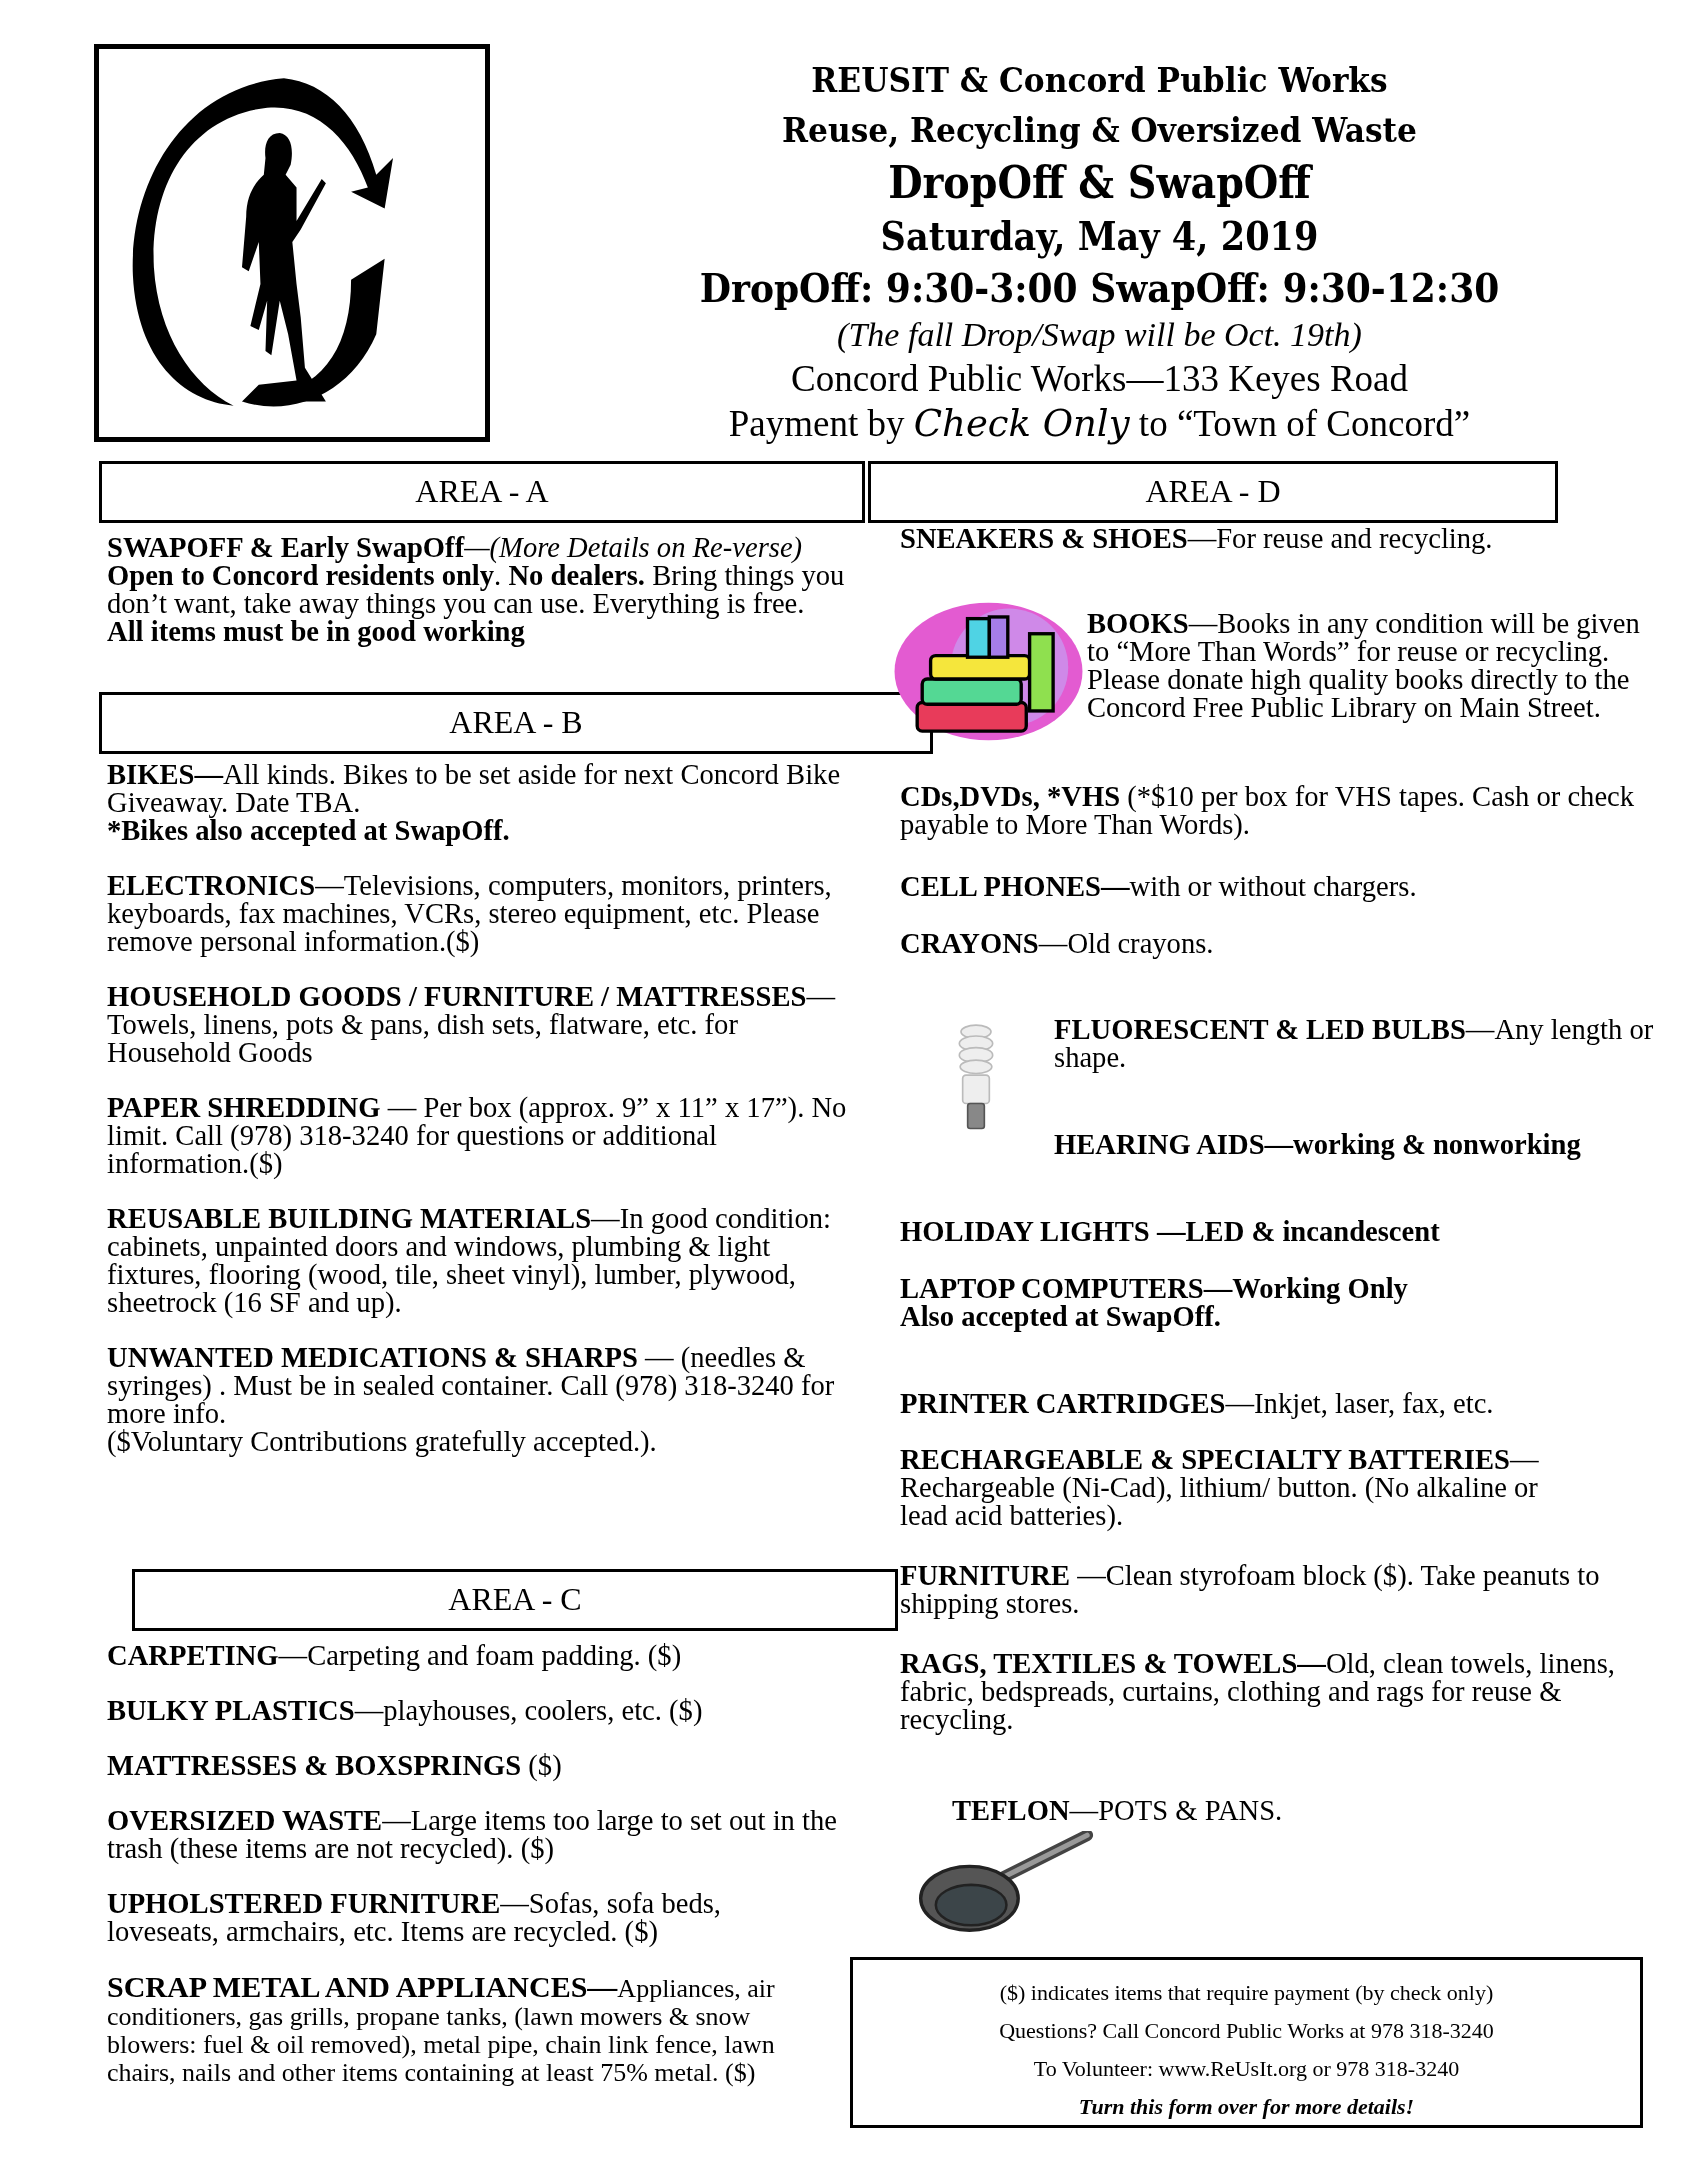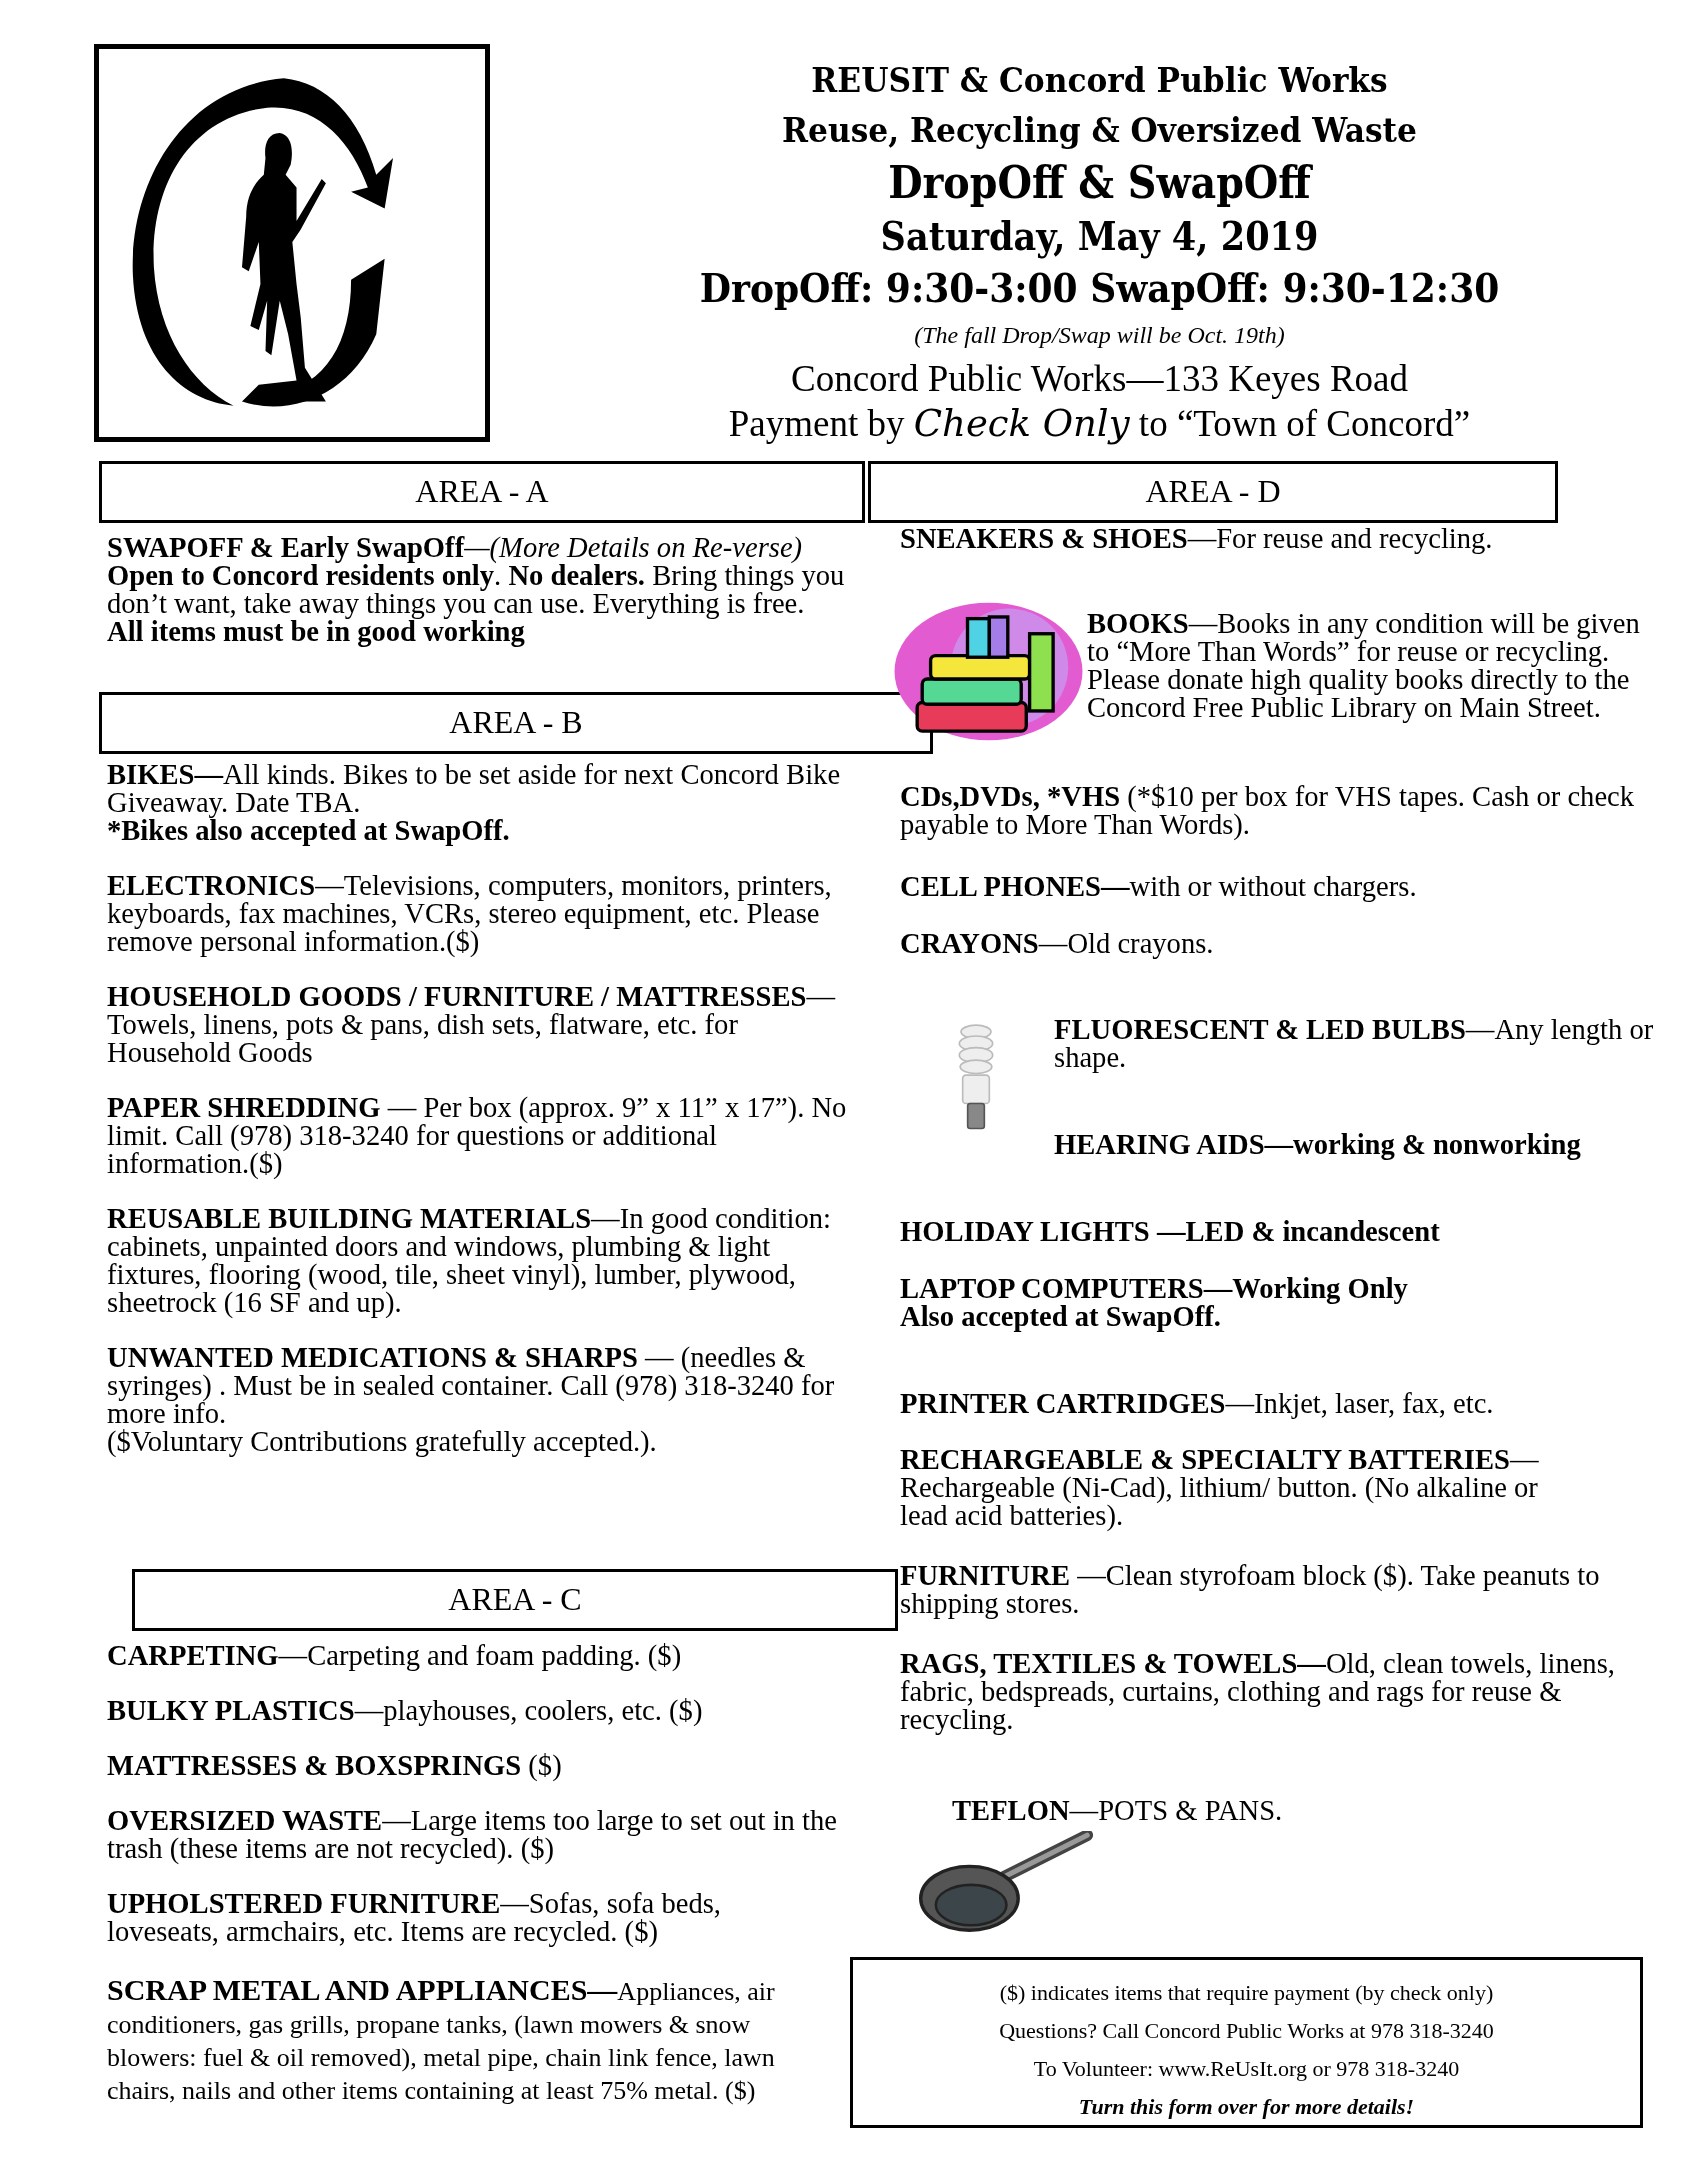--- a/index.html
+++ b/index.html
@@ -6,21 +6,21 @@
   body { width:1684px; height:2183px; position:relative; overflow:hidden; color:#000;
          font-family:"Liberation Serif", "DejaVu Serif", serif; }
   .abs { position:absolute; }
   .logo-box { left:94px; top:44px; width:396px; height:398px; border:5.9px solid #000; box-sizing:border-box; }
   .header { left:537px; top:55px; width:1125px; text-align:center; }
   .header .h1 { font-family:"DejaVu Serif", serif; font-weight:bold; font-size:34px; line-height:50px; transform:scaleX(0.92); }
   .header .h2 { font-family:"DejaVu Serif", serif; font-weight:bold; font-size:34px; line-height:50px; transform:scaleX(0.92); }
   .header .h3 { font-family:"DejaVu Serif", serif; font-weight:bold; font-size:44px; line-height:55px; transform:scaleX(0.9); }
   .header .h4 { font-family:"DejaVu Serif", serif; font-weight:bold; font-size:39px; line-height:52px; transform:scaleX(0.9); }
   .header .h5 { font-family:"DejaVu Serif", serif; font-weight:bold; font-size:40px; line-height:52px; transform:scaleX(0.9); }
-  .header .h6 { font-style:italic; font-size:24px; line-height:42px; }
+  .header .h6 { font-style:italic; font-size:34px; line-height:42px; }
   .header .h7 { font-size:37px; line-height:45px; }
   .header .h8 { font-size:37px; line-height:45px; }
   .header .h8 b { font-family:"DejaVu Serif", serif; font-style:italic; font-weight:normal; }
   .area-head { border:3.4px solid #000; box-sizing:border-box; text-align:center; font-size:32px; height:62px; line-height:55px; }
   .col { font-size:28.6px; line-height:28px; }
   .item { margin:0 0 27px 0; }
   .item b { font-weight:bold; }
   .legend-box { left:850px; top:1957px; width:793px; height:171px; border:3.4px solid #000; box-sizing:border-box;
                 text-align:center; font-size:22px; line-height:38px; padding-top:14px; }
   .legend-box .cta { font-weight:bold; font-style:italic; }
@@ -67,21 +67,21 @@
   <div class="item"><b>UNWANTED MEDICATIONS &amp; SHARPS</b><span> — (needles &amp; syringes) . Must be in sealed container. Call (978) 318-3240 for more info.</span><br><span>($Voluntary Contributions gratefully accepted.).</span></div>
 </div>
 
 <div class="abs area-head" style="left:87px;top:1569px;width:766px;margin-left:45px;">AREA  -   C</div>
 <div class="abs col" style="left:107px;top:1642px;width:731px;">
   <div class="item"><b>CARPETING</b><span>—Carpeting and foam padding. ($)</span></div>
   <div class="item"><b>BULKY PLASTICS</b><span>—playhouses, coolers, etc. ($)</span></div>
   <div class="item"><b>MATTRESSES &amp; BOXSPRINGS</b><span> ($)</span></div>
   <div class="item"><b>OVERSIZED WASTE</b><span>—Large items too large to set out in the trash (these items are not recycled). ($)</span></div>
   <div class="item"><b>UPHOLSTERED FURNITURE</b><span>—Sofas, sofa beds, loveseats, armchairs, etc. Items are recycled. ($)</span></div>
-  <div class="item" style="font-size:26px;line-height:33px;"><b style="font-size:30px;">SCRAP METAL AND APPLIANCES—</b><span>Appliances, air conditioners, gas grills, propane tanks, (lawn mowers &amp; snow blowers: fuel &amp; oil removed), metal pipe, chain link fence, lawn chairs, nails and other items containing at least 75% metal. ($)</span></div>
+  <div class="item" style="font-size:26px;line-height:28px;"><b style="font-size:30px;">SCRAP METAL AND APPLIANCES—</b><span>Appliances, air conditioners, gas grills, propane tanks, (lawn mowers &amp; snow blowers: fuel &amp; oil removed), metal pipe, chain link fence, lawn chairs, nails and other items containing at least 75% metal. ($)</span></div>
 </div>
 
 <div class="abs area-head" style="left:868px;top:461px;width:690px;">AREA  -   D</div>
 <div class="abs col" style="left:900px;top:525px;width:756px;"><b>SNEAKERS &amp; SHOES</b><span>—For reuse and recycling.</span></div>
 
 <div class="abs" style="left:892px;top:600px;width:193px;height:143px;">
   <svg width="193" height="143" viewBox="0 0 230 170">
     <ellipse cx="115" cy="85" rx="112" ry="82" fill="#e35bd1"></ellipse>
     <ellipse cx="140" cy="80" rx="70" ry="70" fill="#c69cf2" opacity="0.7"></ellipse>
     <rect x="30" y="122" width="130" height="34" rx="6" fill="#e83b5a" stroke="#000" stroke-width="4"></rect>

